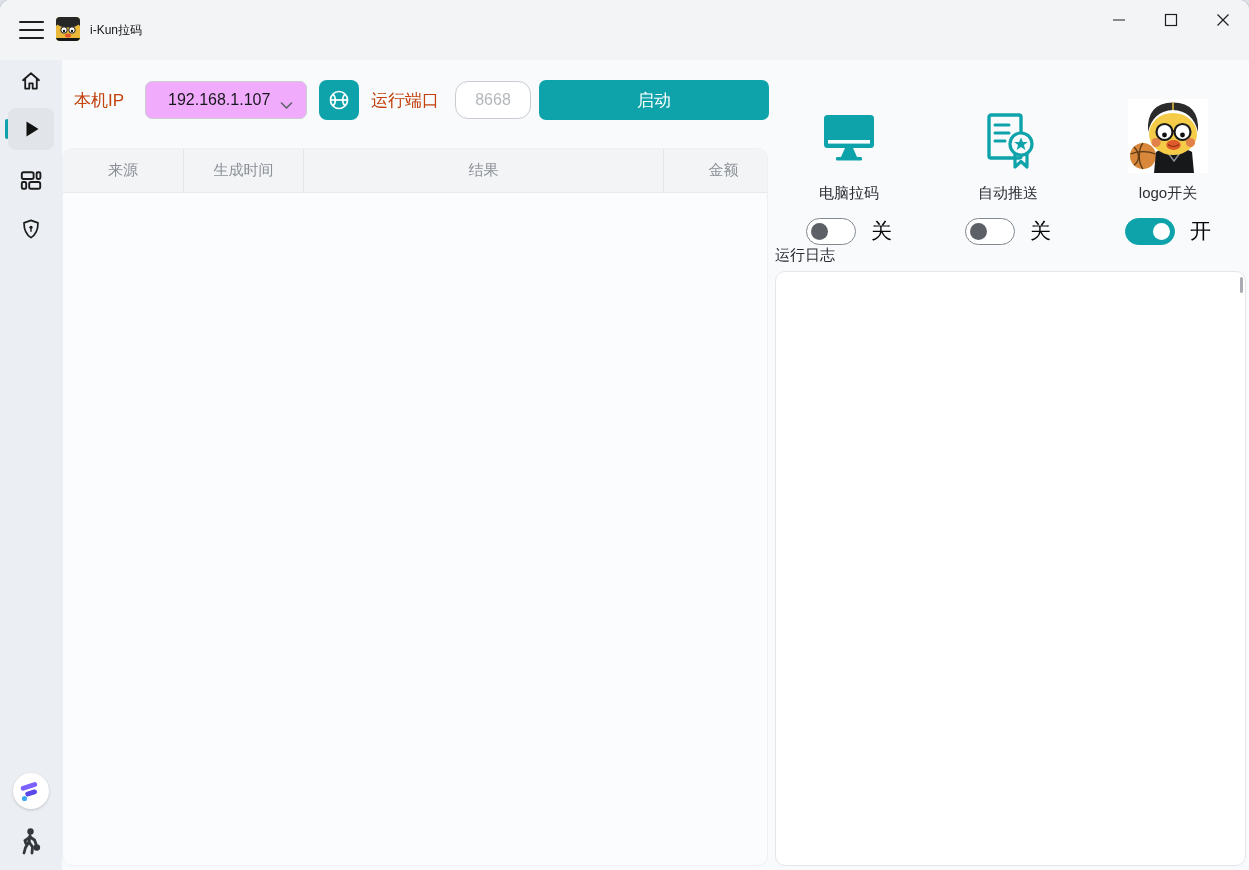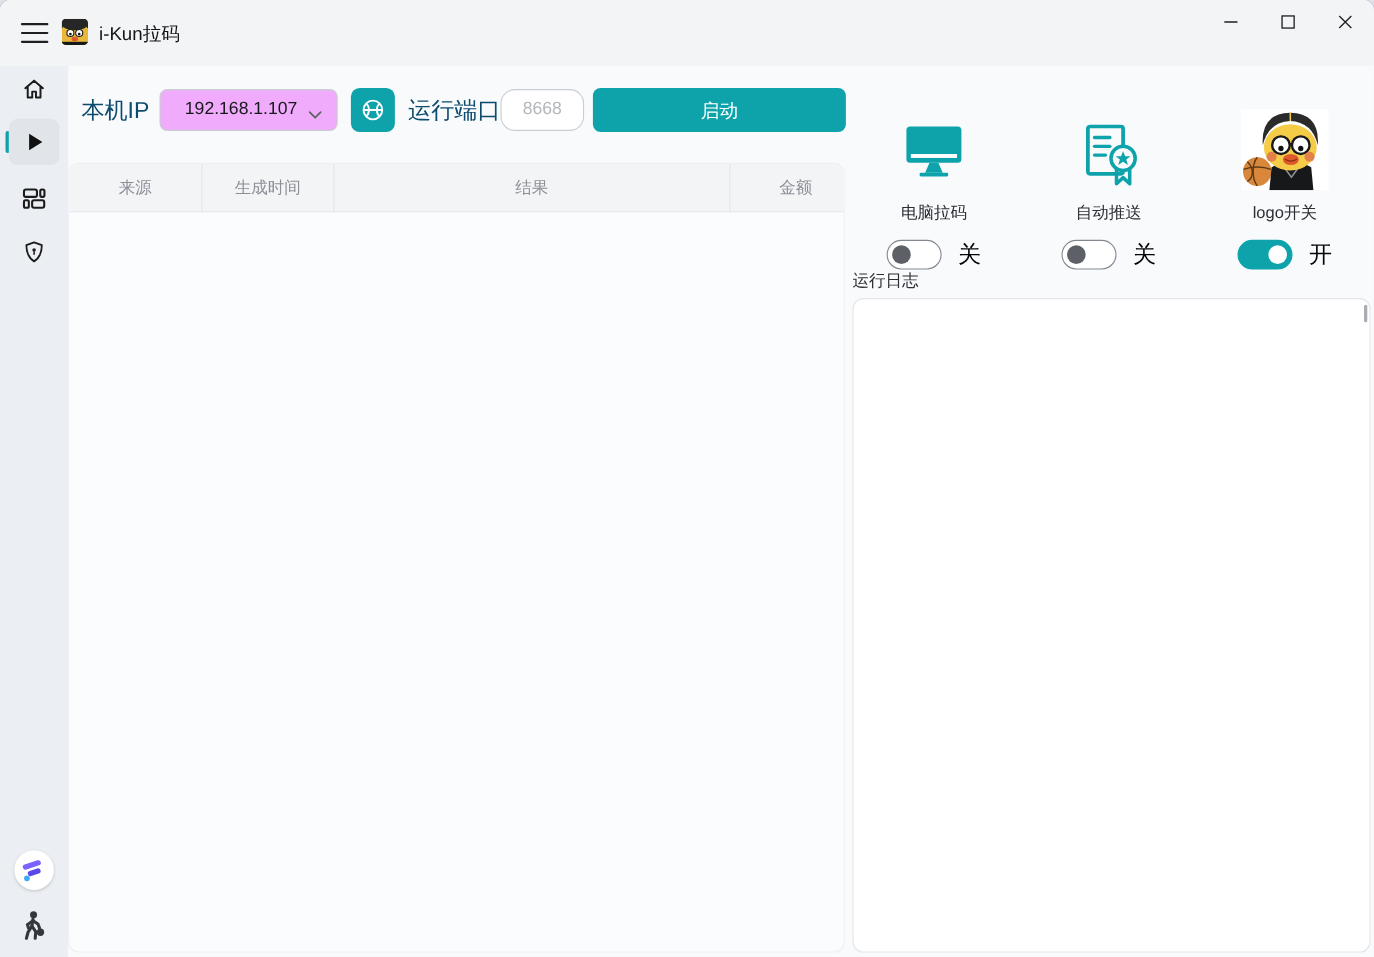--- a/index.html
+++ b/index.html
@@ -7,39 +7,39 @@
   .window { position:absolute; left:0; top:0; width:1249px; height:870px; background:#f8fafc;
             border-radius:10px 10px 0 0; overflow:hidden; box-shadow:0 0 0 1px #c9ced6; }
 
   
   .titlebar { position:absolute; left:0; top:0; width:1249px; height:60px; background:#f3f4f6; }
   .hamburger { position:absolute; left:16px; top:14px; width:30px; height:32px; border-radius:6px;
                display:flex; flex-direction:column; justify-content:center; gap:6px; cursor:pointer; }
   .hamburger span { display:block; height:2px; width:25px; background:#1f1f1f; border-radius:1px; margin:0 auto; }
   .app-icon { position:absolute; left:56px; top:17px; width:24px; height:24px; border-radius:4px; overflow:hidden; }
   .app-title { position:absolute; left:90px; top:0; height:60px; display:flex; align-items:center;
-               font-size:17px; color:#141414; }
+               font-size:12px; color:#141414; }
   .win-controls { position:absolute; right:0; top:0; height:40px; display:flex; }
   .win-btn { width:52px; height:40px; display:flex; align-items:center; justify-content:center; cursor:pointer; }
 
   
   .sidebar { position:absolute; left:0; top:60px; width:62px; height:810px; background:#ebeef2; }
   .side-item { position:absolute; left:8px; width:46px; height:42px; border-radius:8px;
                display:flex; align-items:center; justify-content:center; cursor:pointer; }
   .side-item.active { background:#e1e4e8; }
   .accent-bar { position:absolute; left:5px; width:4px; height:20px; border-radius:2px; background:#0EA3AB; }
   .side-foot { position:absolute; left:0; width:62px; display:flex; justify-content:center; cursor:pointer; }
   .flet-circle { width:36px; height:36px; border-radius:50%; background:#ffffff;
                  box-shadow:0 1px 3px rgba(0,0,0,.18); display:flex; align-items:center; justify-content:center; }
 
   
   .content-bg { position:absolute; left:62px; top:60px; width:1187px; height:810px; background:#f8fafc; border-top-left-radius:10px; }
 
   
-  .lbl { position:absolute; font-size:21px; color:#0c4a6e; height:40px; display:flex; align-items:center; }
+  .lbl { position:absolute; font-size:17px; color:#c2410c; height:40px; display:flex; align-items:center; }
   .ip-select { position:absolute; left:145px; top:81px; width:162px; height:38px; background:#f0abfc;
                border:1px solid #c9cdd2; border-radius:7px; display:flex; align-items:center;
                padding-left:22px; font-size:16px; color:#17181a; cursor:pointer; }
   .ip-select .chev { position:absolute; right:13px; top:14px; }
   .ball-btn { position:absolute; left:319px; top:80px; width:40px; height:40px; border-radius:8px;
               background:#0EA3AB; display:flex; align-items:center; justify-content:center; cursor:pointer; }
   .port-input { position:absolute; left:455px; top:81px; width:76px; height:38px; background:#ffffff;
                 border:1px solid #c9cdd2; border-radius:13px; font-size:16px; text-align:center; color:#17181a;
                 font-family:"Liberation Sans","DejaVu Sans",sans-serif; outline:none; }
   .port-input::placeholder { color:#b3b7bc; }

